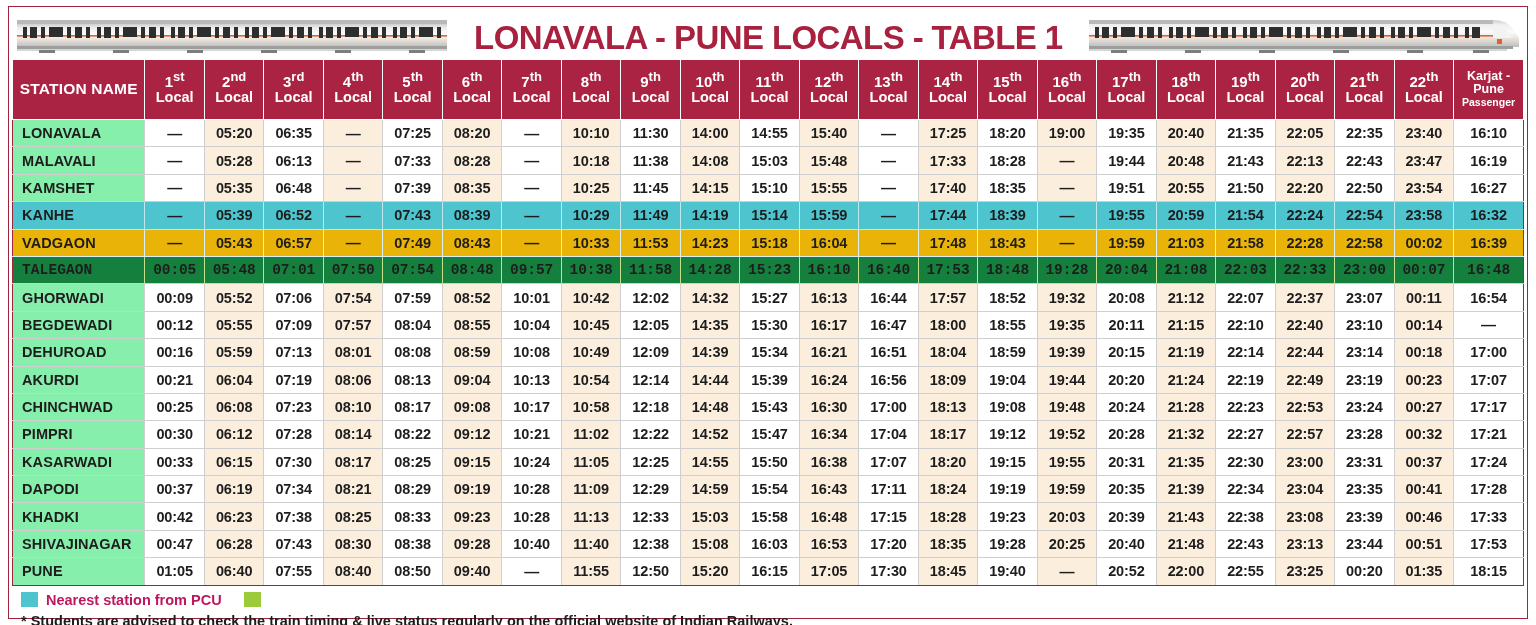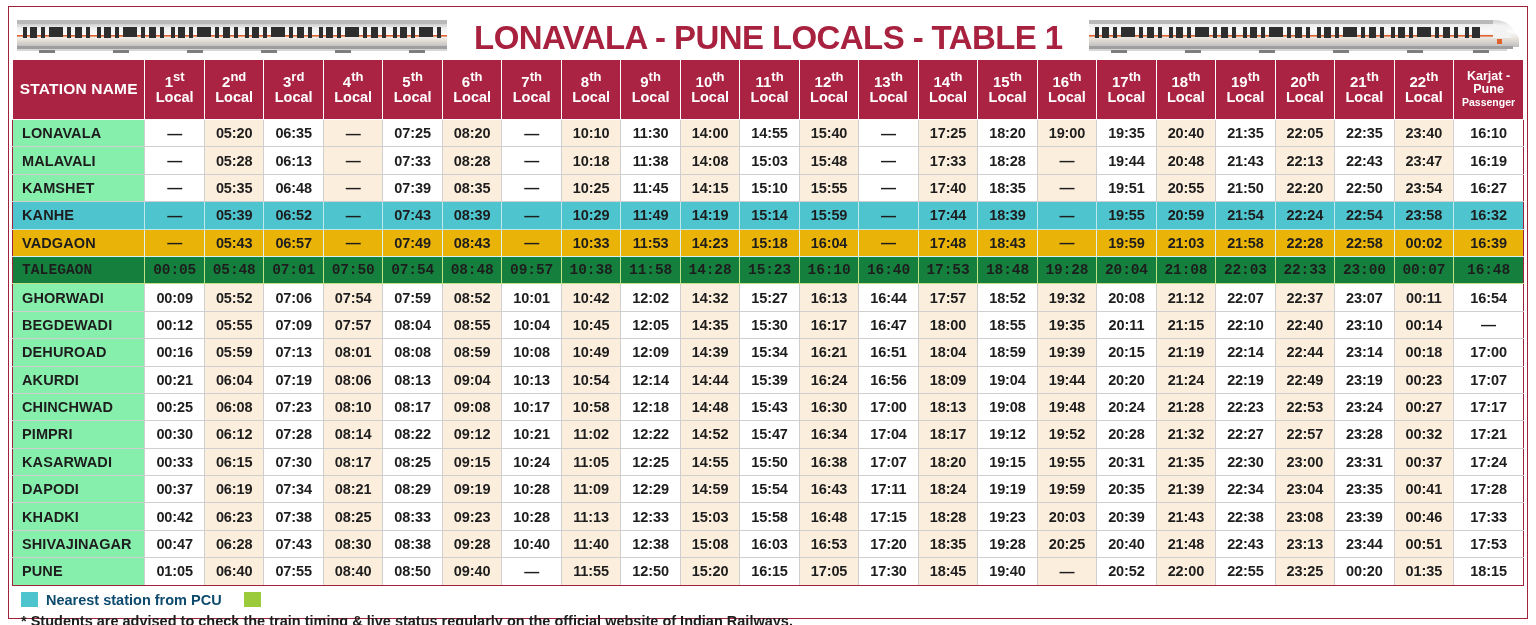--- a/index.html
+++ b/index.html
@@ -114,21 +114,21 @@
   .legend-row{
     display:flex;align-items:center;gap:8px;
     margin-bottom:5px;
   }
   .swatch{
     width:17px;height:15px;display:inline-block;flex:0 0 auto;
   }
   .sw-teal{background:#4ec4ce;}
   .sw-green{background:#9bcb3b;}
   .legend-text{
-    font-size:14.5px;font-weight:bold;color:#0c4a6e;
+    font-size:14.5px;font-weight:bold;color:#be185d;
     margin-right:14px;
     text-align:right;
   }
   .note{
     font-size:14.5px;font-weight:bold;color:#1d1d1d;
   }
 </style>
 </head>
 <body>
 

